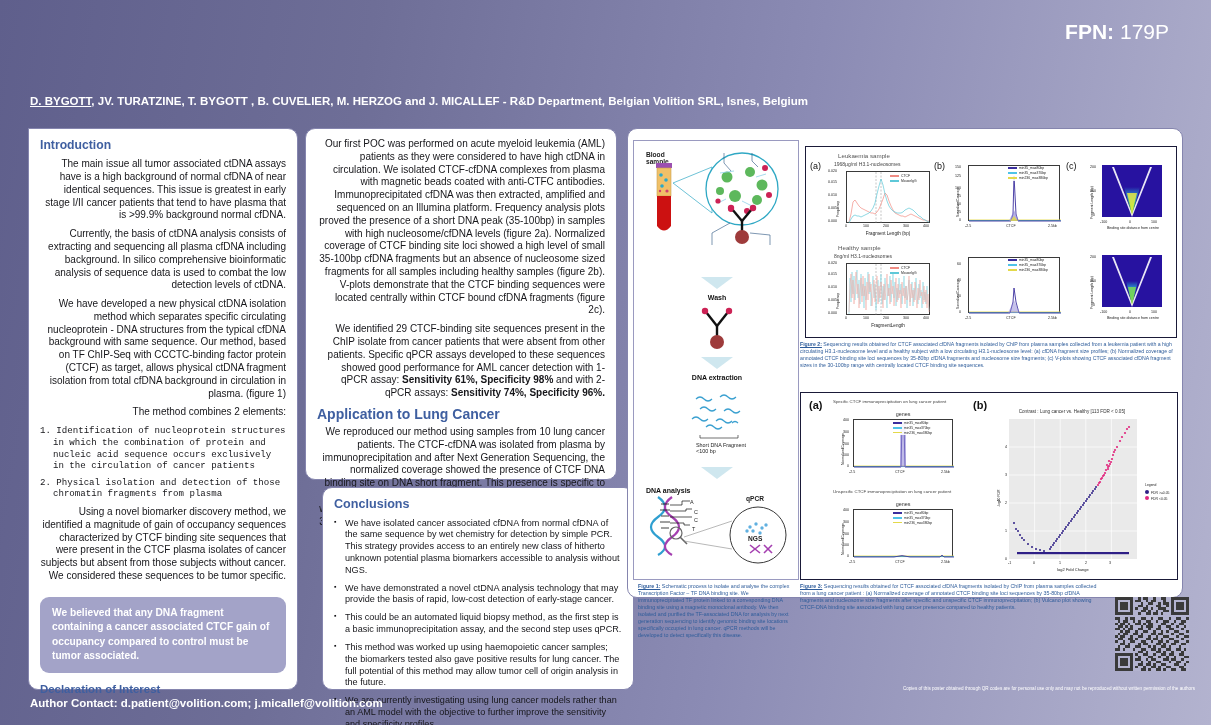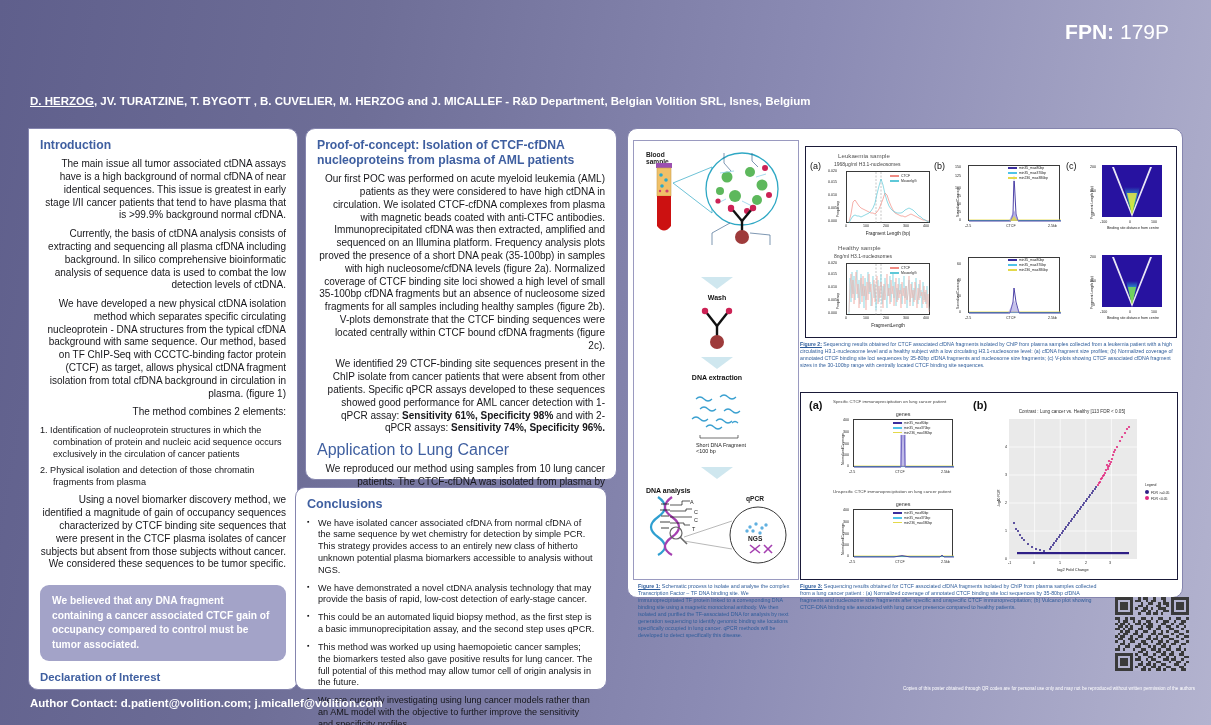--- a/index.html
+++ b/index.html
@@ -33,51 +33,51 @@
     position:absolute; background:#ffffff;
     border:1px solid #8585ae;
     border-radius:10px;
   }
   .panel.tl0 { border-top-left-radius:0; }
 
   .h-blue {
     color:#3f5fa0; font-weight:bold; font-size:12.2px; line-height:1.24;
     margin-bottom:5px;
   }
-  .h-sub { color:#3f5fa0; font-weight:normal; font-size:16px; margin:6px 0 4px; }
+  .h-sub { color:#3f5fa0; font-weight:bold; font-size:14px; margin:6px 0 4px; }
   p.body { font-size:10px; line-height:1.28; color:#16161a; margin-bottom:6px; text-align:right; }
   p.body b { font-weight:bold; }
 
   .callout {
     background:#a3a3c8; color:#ffffff; border-radius:9px;
     font-weight:bold; font-size:10.2px; line-height:1.42;
     padding:9px 12px; margin:8px 0 10px;
   }
 
-  ol.numlist { margin:0 0 6px 0; padding-left:0; list-style:none; }
+  ol.numlist { margin:0 0 6px 0; padding-left:0; list-style:none;font-family:Liberation Mono, monospace; }
   ol.numlist li {
     font-size:9.1px; line-height:1.28; color:#16161a; margin-bottom:5px;
     padding-left:13px; text-indent:-13px;
   }
   ul.bullets { margin:4px 0 0 0; padding-left:0; list-style:none; }
   ul.bullets li {
     font-size:9.1px; line-height:1.30; color:#16161a; margin-bottom:6px;
     padding-left:11px; position:relative;
   }
   ul.bullets li:before {
     content:"\25AA"; position:absolute; left:0; top:-1px; font-size:7px; color:#16161a;
   }
 
   
   #col1 { left:28px; top:128px; width:270px; height:562px; padding:9px 11px 8px 11px; }
   #doi-head { color:#3f5fa0; font-weight:bold; font-size:11.4px; margin:3px 0 4px; }
 
   
   #col2 { left:305px; top:128px; width:312px; height:352px; padding:9px 11px; }
-  #col2b { left:295px; top:487px; width:312px; height:203px; padding:9px 11px; }
+  #col2b { left:322px; top:487px; width:312px; height:203px; padding:9px 11px; }
 
   #fig1panel { left:633px; top:140px; width:166px; height:440px; padding:0; border:1px solid #9a9ac0; border-radius:0; background:#fff; }
   #fig1cap { position:absolute; left:638px; top:583px; width:158px; font-size:5.3px; line-height:1.32; color:#2e5c9a; }
   #fig1cap b { text-decoration:underline; }
 
   #fig2panel { left:805px; top:146px; width:372px; height:192px; border:1.4px solid #1a1a38; border-radius:0; background:#fff; }
   #fig2cap { position:absolute; left:800px; top:341px; width:380px; font-size:5.2px; line-height:1.36; color:#2e5c9a; }
   #fig2cap b { text-decoration:underline; }
 
   #fig3panel { left:800px; top:392px; width:378px; height:188px; border:1.4px solid #1a1a38; border-radius:0; background:#fff; }
@@ -128,42 +128,41 @@
 </style>
 </head>
 <body>
 
 <div id="header">
   <div id="fpn">
     <span>FPN:</span>
     <span class="num">179P</span>
   </div>
   <div id="authors">
-    <span class="lead">D. HERZOG</span><span>, JV. TURATZINE, T. BYGOTT , B. CUVELIER, M. HERZOG and J. MICALLEF - R&amp;D Department, Belgian Volition SRL, Isnes, Belgium</span>
+    <span class="lead">D. BYGOTT</span><span>, JV. TURATZINE, T. BYGOTT , B. CUVELIER, M. HERZOG and J. MICALLEF - R&amp;D Department, Belgian Volition SRL, Isnes, Belgium</span>
   </div>
 </div>
 
 <div class="panel tl0" id="col1">
   <div class="h-blue">Introduction</div>
   <p class="body">The main issue all tumor associated ctDNA assays have is a high background of normal cfDNA of near identical sequences. This issue is greatest in early stage I/II cancer patients that tend to have plasma that is &gt;99.9% background normal cfDNA.</p>
   <p class="body">Currently, the basis of ctDNA analysis consists of extracting and sequencing all plasma cfDNA including background. In silico comprehensive bioinformatic analysis of sequence data is used to combat the low detection levels of ctDNA.</p>
   <p class="body">We have developed a new physical ctDNA isolation method which separates specific circulating nucleoprotein - DNA structures from the typical cfDNA background with same sequence. Our method, based on TF ChIP-Seq with CCCTC-binding factor protein (CTCF) as target, allows physical ctDNA fragment isolation from total cfDNA background in circulation in plasma. (figure 1)</p>
   <p class="body">The method combines 2 elements:</p>
   <ol class="numlist">
     <li>1.  Identification of nucleoprotein structures in which the combination of protein and nucleic acid sequence occurs exclusively in the circulation of cancer patients</li>
     <li>2.  Physical isolation and detection of those chromatin fragments from plasma</li>
   </ol>
   <p class="body">Using a novel biomarker discovery method, we identified a magnitude of gain of occupancy sequences characterized by CTCF binding site sequences that were present in the CTCF plasma isolates of cancer subjects but absent from those subjects without cancer. We considered these sequences to be tumor specific.</p>
   <div class="callout" style="margin-top:14px">We believed that any DNA fragment containing a cancer associated CTCF gain of occupancy compared to control must be tumor associated.</div>
   <div id="doi-head">Declaration of Interest</div>
 
 </div>
 
 <div class="panel" id="col2">
-  <div class="h-blue">Proof-of-concept: Isolation of CTCF-cfDNA nucleoproteins from plasma of AML patients</div>
   <p class="body">Our first POC was performed on acute myeloid leukemia (AML) patients as they were considered to have high ctDNA in circulation. We isolated CTCF-cfDNA complexes from plasma with magnetic beads coated with anti-CTFC antibodies. Immunoprecipitated cfDNA was then extracted, amplified and sequenced on an Illumina platform. Frequency analysis plots proved the presence of a short DNA peak (35-100bp) in samples with high nucleosome/cfDNA levels (figure 2a). Normalized coverage of CTCF binding site loci showed a high level of small 35-100bp cfDNA fragments but an absence of nucleosome sized fragments for all samples including healthy samples (figure 2b). V-plots demonstrate that the CTCF binding sequences were located centrally within CTCF bound cfDNA fragments (figure 2c).</p>
   <p class="body"><span>We identified 29 CTCF-binding site sequences present in the ChIP isolate from cancer patients that were absent from other patients. Specific qPCR assays developed to these sequences showed good performance for AML cancer detection with 1-qPCR assay: </span><b>Sensitivity 61%, Specificity 98%</b><span> and with 2-qPCR assays: </span><b>Sensitivity 74%, Specificity 96%.</b></p>
   <div class="h-sub">Application to Lung Cancer</div>
   <p class="body"><span>We reproduced our method using samples from 10 lung cancer patients. The CTCF-cfDNA was isolated from plasma by immunoprecipitation and after Next Generation Sequencing, the normalized coverage showed the presence of CTCF DNA binding site on DNA short fragment. This presence is specific to the CTCF-DNA complex immunoprecipitation and is not present with unspecific antibody immunoprecipitation (figure 3a). Using a 3-qPCR assay based off an AML model we detected lung cancer (all stages): </span><b>Sensitivity: 40%, Specificity: 96%</b></p>
   <p class="body">We found 113 candidate CTCF-DNA binding sites selectively present in plasma samples of lung cancer patients (figure 3b). These sites have a False Discovery Rate &lt; 0,05 with a p-value &lt;0,05. We will develop PCR assays for selected candidates.</p>
 </div>
 
 <div class="panel" id="col2b">
   <div class="h-blue" style="font-size:12.6px">Conclusions</div>
   <ul class="bullets">

